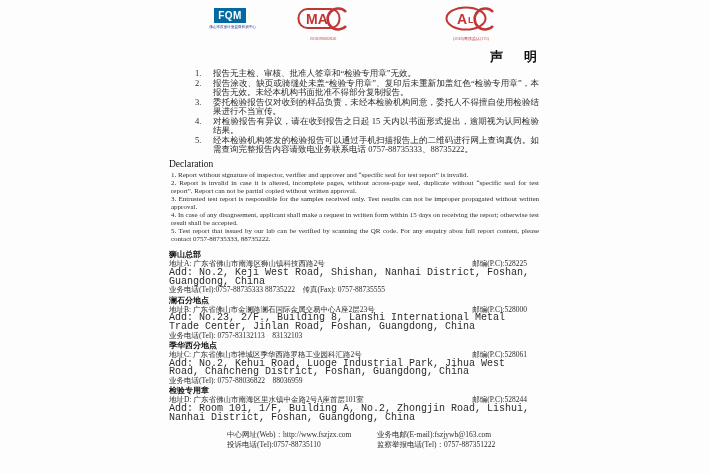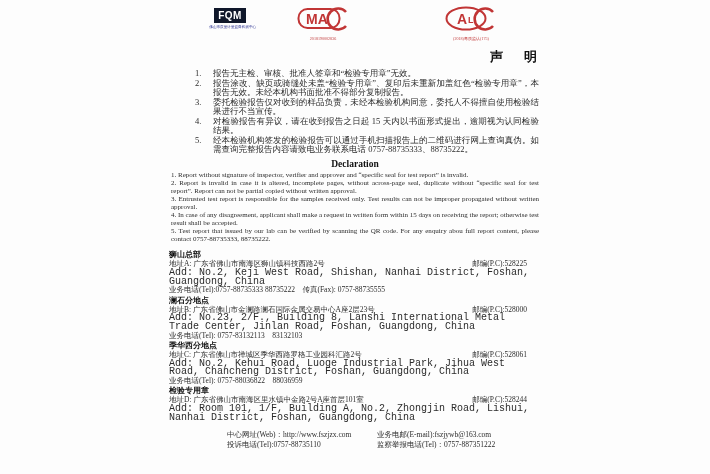--- a/index.html
+++ b/index.html
@@ -5,31 +5,31 @@
   html,body{margin:0;padding:0;}
   body{
     width:710px;height:474px;overflow:hidden;background:#fdfdfd;
     font-family:"Liberation Serif","DejaVu Serif",serif;color:#2b2b2b;
   }
   .doc{width:372px;margin:0 auto;padding-top:5px;}
   
   .logos{display:flex;align-items:flex-start;height:40px;}
   .logo-fqm{margin-left:38px;width:46px;text-align:center;}
   .fqm-box{
-    display:inline-block;background:#0f172a;color:#fff;
+    display:inline-block;background:#0369a1;color:#fff;
     font-family:"Liberation Sans",sans-serif;font-weight:bold;
     font-size:10px;line-height:15px;padding:0 4px;letter-spacing:0.5px;
   }
   .fqm-sub{font-size:4px;color:#232a8e;white-space:nowrap;transform:scale(0.9);margin-top:1px;}
   .logo-cma{margin-left:42px;width:56px;text-align:center;}
   .logo-cal{margin-left:92px;width:56px;text-align:center;}
   .cert-no{font-size:4.5px;color:#c23a3a;white-space:nowrap;transform:scale(0.9);}
   
   .title-cn{text-align:right;font-size:13px;font-weight:bold;color:#111;margin:3px 0 3px;letter-spacing:4px;}
-  .title-en{text-align:center;font-size:9.5px;font-weight:bold;color:#111;margin:4px 0 2px;}
+  .title-en{text-align:left;font-size:9.5px;font-weight:normal;color:#111;margin:4px 0 2px;}
   
   .cn-list{font-size:8.5px;line-height:9.5px;padding:0 2px 0 26px;}
   .cn-item{display:flex;}
   .cn-item .num{width:18px;flex:0 0 18px;}
   .cn-item .txt{flex:1;text-align:justify;}
   
   .en-list{font-size:7px;line-height:8.1px;padding:0 2px;}
   .en-item{text-align:justify;}
   
   .offices{margin-top:7px;}

